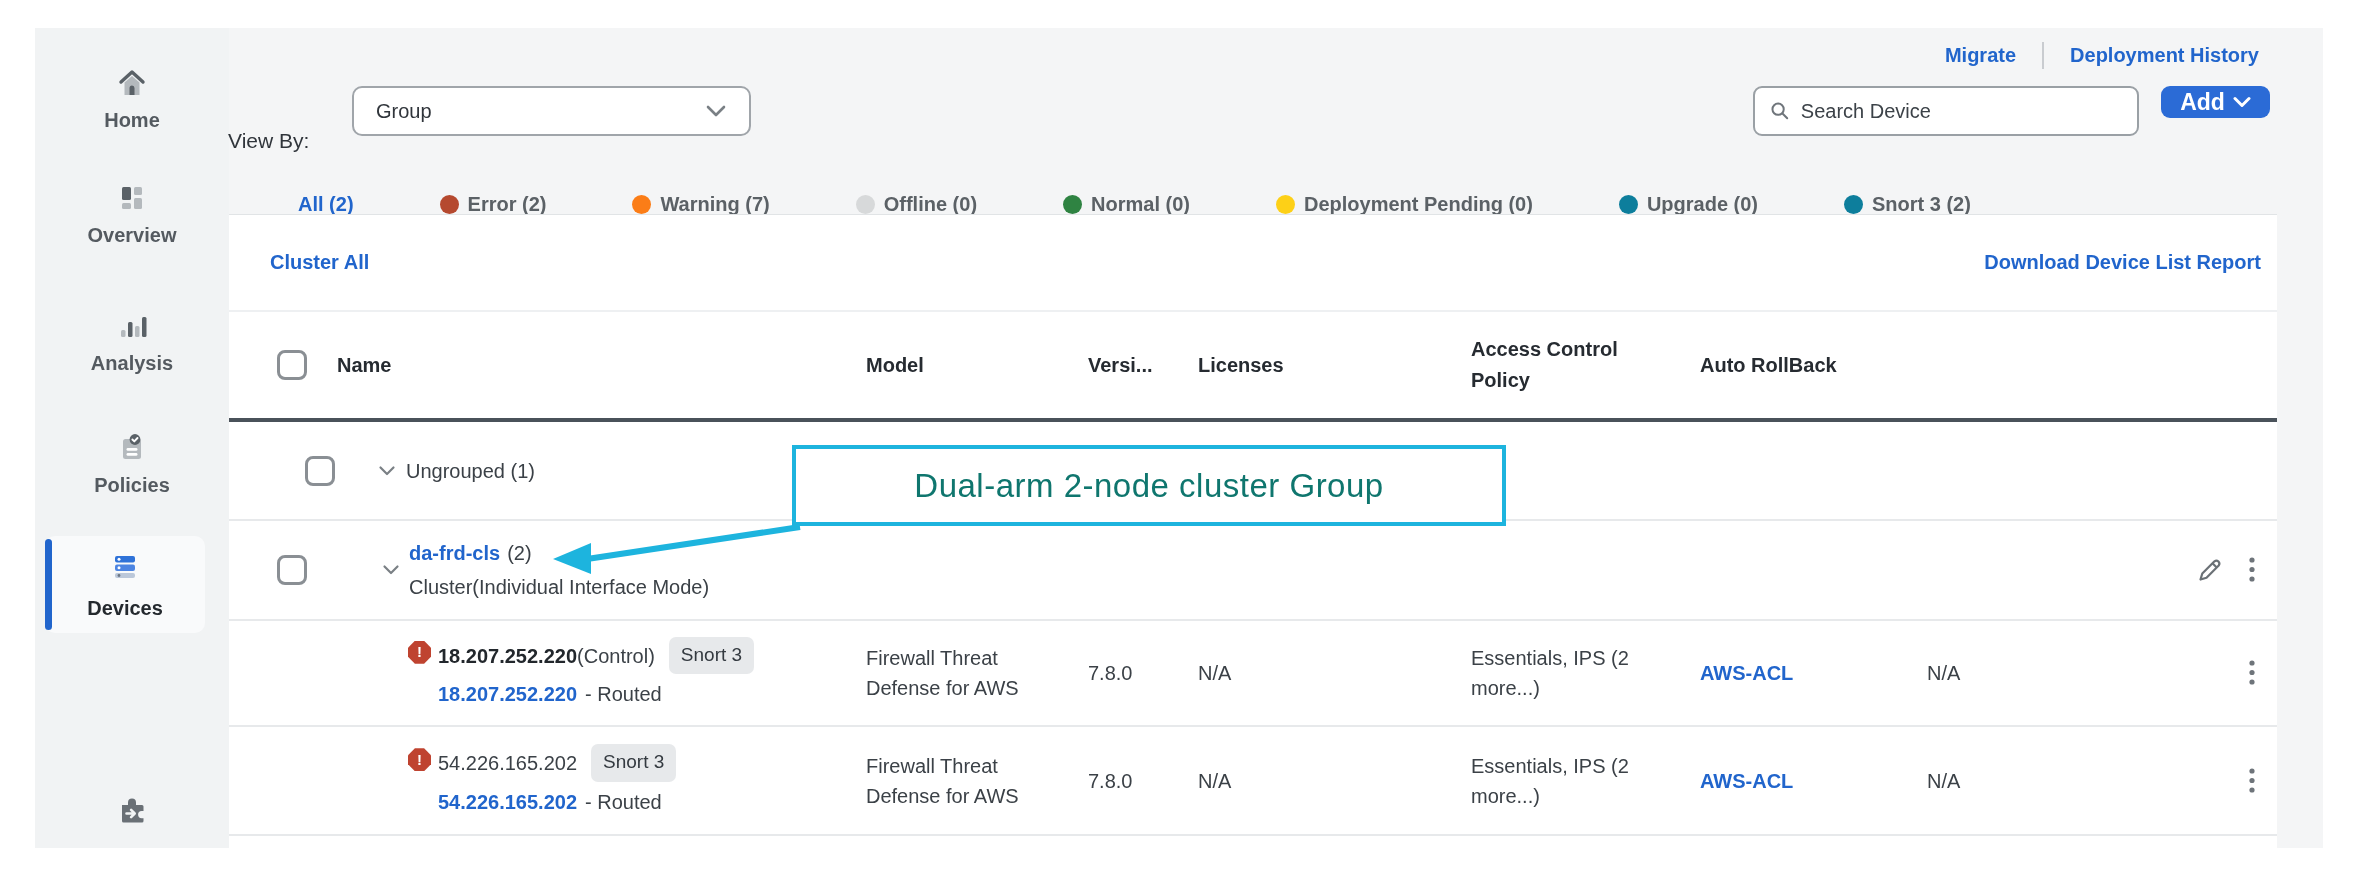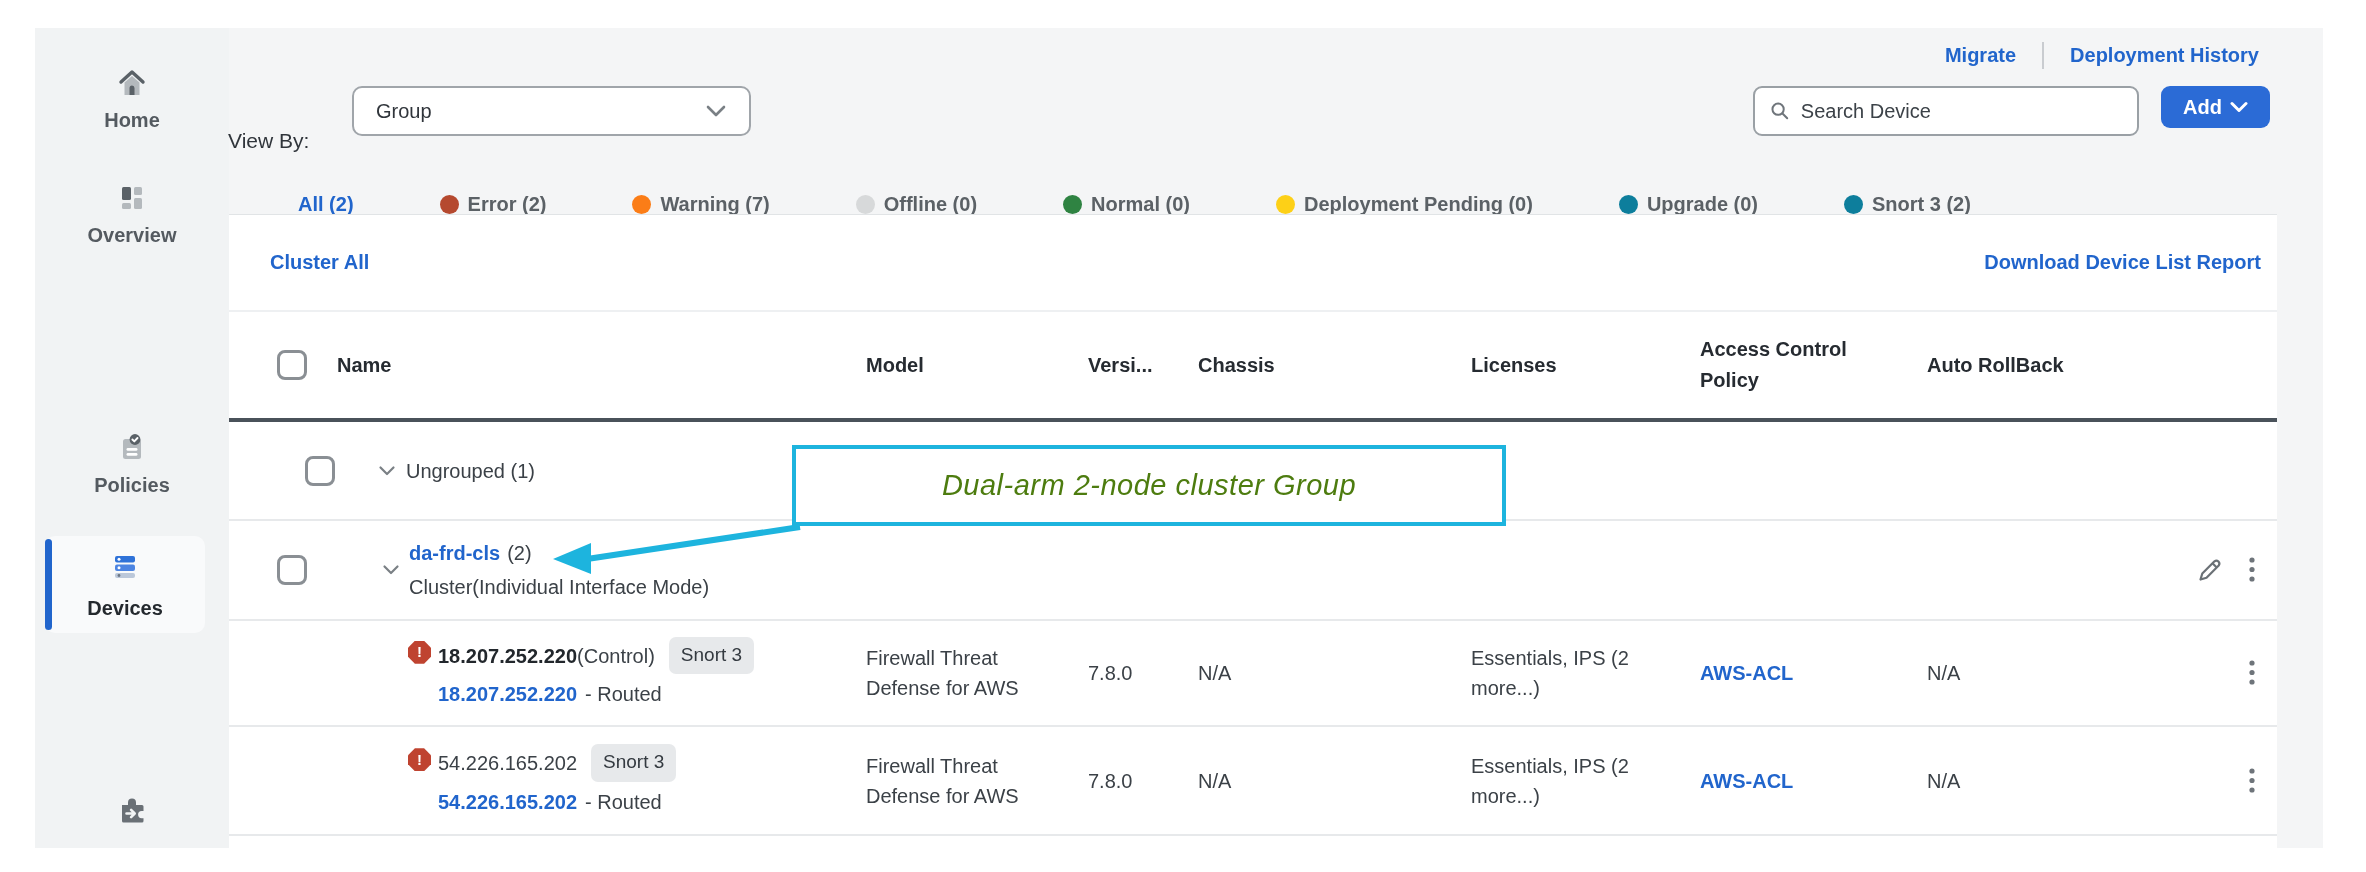--- a/index.html
+++ b/index.html
@@ -26,22 +26,22 @@
   
   .viewby-label { position:absolute; left:193px; top:101px; font-size:21px; color:#30353b; }
   .dropdown { position:absolute; left:317px; top:58px; width:399px; height:50px; border:2px solid #a0a5aa; border-radius:10px;
               background:#fff; display:flex; align-items:center; padding:0 22px; cursor:pointer; }
   .dropdown .val { font-size:20px; color:#30353b; }
   .dropdown svg { margin-left:auto; }
   .searchbox { position:absolute; left:1718px; top:58px; width:386px; height:50px; border:2px solid #9aa0a5; border-radius:9px;
                background:#fff; display:flex; align-items:center; padding:0 14px; }
   .searchbox input { border:0; outline:0; font-size:20px; color:#3c4248; width:100%; margin-left:10px; font-family:inherit; background:transparent; }
   .searchbox input::placeholder { color:#3c4248; opacity:1; }
-  .addbtn { position:absolute; left:2126px; top:58px; width:109px; height:42px; background:#2b6bd6; border:0; border-radius:9px;
-            color:#fff; font-weight:bold; font-size:20px; display:flex; align-items:center; justify-content:center; gap:8px;
+  .addbtn { position:absolute; left:2126px; top:58px; width:109px; height:32px; background:#2b6bd6; border:0; border-radius:9px;
+            color:#fff; font-weight:bold; font-size:23px; display:flex; align-items:center; justify-content:center; gap:8px;
             font-family:inherit; cursor:pointer; }
 
   
   .tabs { position:absolute; left:263px; top:158px; height:36px; display:flex; gap:86px; align-items:center; }
   .tab { position:relative; display:flex; align-items:center; gap:9px; font-size:20px; font-weight:bold; color:#5b6166; cursor:pointer; white-space:nowrap; }
   .tab .dot { width:19px; height:19px; border-radius:50%; display:inline-block; }
   .tab.active { color:#2165cc; }
   .tab.active::after { content:""; position:absolute; left:-30px; width:128px; bottom:-26px; height:8px; border-radius:5px; background:#2165cc; }
   .strip-line { position:absolute; left:194px; top:186px; width:2048px; height:2px; background:#e1e4e6; }
 
@@ -85,21 +85,21 @@
   .iplink { color:#2165cc; font-weight:bold; cursor:pointer; }
   .suffix { margin-left:8px; }
   .acp-link { color:#2165cc; font-weight:bold; cursor:pointer; }
 
   .actions { display:flex; justify-content:flex-end; align-items:center; gap:22px; }
   .icon-btn { cursor:pointer; display:flex; align-items:center; }
 
   
   .callout { position:absolute; left:792px; top:445px; width:714px; height:81px; background:#fff; border:4px solid #1db4de;
              display:flex; align-items:center; justify-content:center; z-index:5; }
-  .callout span { font-size:29px; font-weight:300; color:#4d7c0f; letter-spacing:0.5px; white-space:nowrap;font-style:italic; }
+  .callout span { font-size:33px; font-weight:300; color:#0f766e; letter-spacing:0.5px; white-space:nowrap; }
   .arrow-svg { position:absolute; left:545px; top:516px; z-index:5; }
 </style>
 </head>
 <body>
 
 <div class="canvas">
 
   <nav class="sidebar">
     <div class="nav-item" style="top:38px">
       <span>
@@ -114,20 +114,31 @@
     <div class="nav-item" style="top:153px">
       <span>
         <svg width="34" height="34" viewBox="0 0 34 34">
             <rect x="7" y="6" width="9" height="13" rx="1.5" fill="#5a6167"></rect>
             <rect x="19" y="6" width="8" height="8" rx="1.5" fill="#b4b9bd"></rect>
             <rect x="7" y="22" width="9" height="6" rx="1.5" fill="#b4b9bd"></rect>
             <rect x="19" y="17" width="8" height="11" rx="1.5" fill="#b4b9bd"></rect>
           </svg>
       </span>
       <span>Overview</span>
+    </div>
+    <div class="nav-item" style="top:281px">
+      <span>
+        <svg width="34" height="34" viewBox="0 0 34 34">
+            <rect x="6" y="21" width="4.5" height="7" rx="1.5" fill="#b4b9bd"></rect>
+            <rect x="13" y="13" width="4.5" height="15" rx="1.5" fill="#5a6167"></rect>
+            <rect x="20" y="17" width="4.5" height="11" rx="1.5" fill="#b4b9bd"></rect>
+            <rect x="27" y="8" width="4.5" height="20" rx="1.5" fill="#5a6167"></rect>
+          </svg>
+      </span>
+      <span>Analysis</span>
     </div>
     <div class="nav-item" style="top:403px">
       <span>
         <svg width="34" height="34" viewBox="0 0 34 34">
             <rect x="8" y="8" width="18" height="20" rx="2.5" fill="#b4b9bd"></rect>
             <rect x="11.5" y="17" width="11" height="2.8" rx="1.4" fill="#ffffff"></rect>
             <rect x="11.5" y="22" width="11" height="2.8" rx="1.4" fill="#ffffff"></rect>
             <circle cx="20" cy="8.5" r="5.4" fill="#5a6167"></circle>
             <path d="M17.4 8.5 l1.9 1.9 3.2-3.4" fill="none" stroke="#fff" stroke-width="1.9" stroke-linecap="round" stroke-linejoin="round"></path>
           </svg>
@@ -230,21 +241,20 @@
     <div class="ptoolbar">
       <span class="plink">Cluster All</span>
       <span class="plink">Download Device List Report</span>
     </div>
 
     <div class="grid thead">
       <span class="checkbox"></span>
       <span>Name</span>
       <span>Model</span>
       <span>Versi...</span>
-      <span>Chassis</span>
       <span>Licenses</span>
       <span class="acp">Access Control Policy</span>
       <span>Auto RollBack</span>
       <span></span>
     </div>
 
     <div class="grid row r-ungrouped">
       <span class="checkbox"></span>
       <div class="group-name">
         <svg class="chev" width="18" height="12" viewBox="0 0 18 12">

